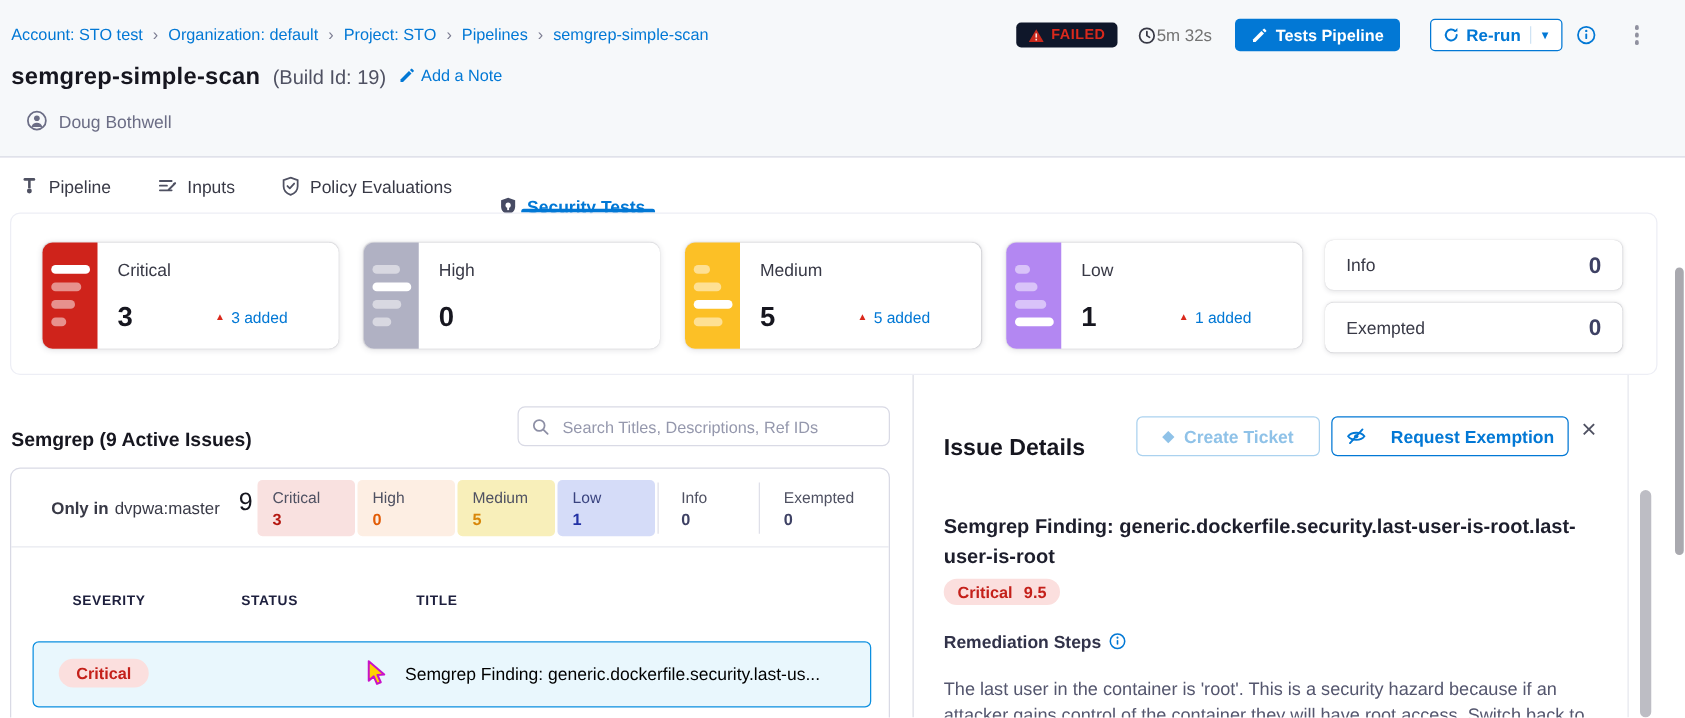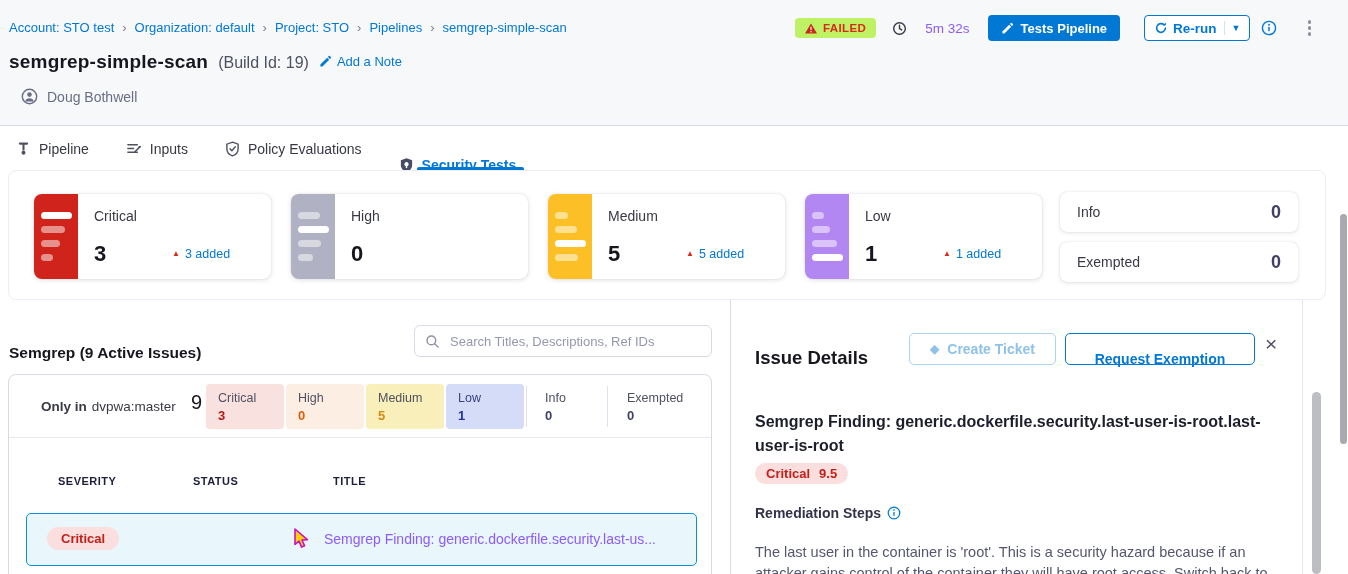--- a/index.html
+++ b/index.html
@@ -10,22 +10,22 @@
     -webkit-font-smoothing:antialiased;
   }
   .page { position:absolute; inset:0; width:1348px; height:574px; overflow:hidden;padding-left:32px; }
 
   
   .hdr { position:absolute; top:0; left:0; right:0; height:126px; background:#f6f8fa; border-bottom:1px solid #d9dae5; }
   .crumbs { position:absolute; left:9px; top:20px; display:flex; align-items:center; font-size:13px; white-space:nowrap; }
   .crumbs a { color:#0278d5; text-decoration:none; }
   .crumb-sep { color:#7d7e93; font-size:13px; padding:0 8px; }
   .hdr-right { position:absolute; right:34px; top:15px; display:flex; align-items:center; }
-  .badge-failed { display:flex; align-items:center; gap:6px; background:#bef264; color:#da291c; font-weight:bold; font-size:11.5px; letter-spacing:.4px; padding:4px 10px; border-radius:4px; }
-  .duration { display:flex; align-items:center; gap:18px; font-size:13.5px; color:#8b5cf6; margin-left:16px;text-align:right; }
+  .badge-failed { display:flex; align-items:center; gap:6px; background:#0f172a; color:#da291c; font-weight:bold; font-size:11.5px; letter-spacing:.4px; padding:4px 10px; border-radius:4px; }
+  .duration { display:flex; align-items:center; gap:0; font-size:13.5px; color:#737373; margin-left:16px;text-align:right; }
   .btn-edit { display:flex; align-items:center; gap:7px; background:#0278d5; color:#fff; border:none; border-radius:4px; height:26px; padding:0 13px; font-size:13px; font-weight:bold; margin-left:18px; cursor:pointer; font-family:inherit; }
   .btn-rerun { display:flex; align-items:center; background:#fff; color:#0278d5; border:1.5px solid #0278d5; border-radius:4px; height:26px; padding:0 6px 0 9px; font-size:13.5px; font-weight:bold; margin-left:24px; cursor:pointer; font-family:inherit; }
   .btn-rerun .lbl { margin:0 4px 0 5px; }
   .rerun-caret { border-left:1px solid #cfe3f4; padding:2px 2px 2px 7px; margin-left:3px; font-size:9px; color:#0278d5; }
   .icon-btn { margin-left:11px; display:flex; align-items:center; cursor:pointer; }
   .kebab { margin-left:28px; display:flex; flex-direction:column; gap:2.5px; cursor:pointer; padding:3px; }
   .kebab i { width:3.5px; height:3.5px; border-radius:50%; background:#90919f; }
   .title-row { position:absolute; left:9px; top:51px; display:flex; align-items:baseline; gap:10px; white-space:nowrap; }
   .title-row h1 { margin:0; font-size:19px; font-weight:bold; color:#16161f; letter-spacing:.2px; }
   .build-id { font-size:16px; color:#4f5162; }
@@ -77,28 +77,28 @@
   .pill .pl { font-size:12.5px; color:#4f5162; }
   .p3 .pl { color:#39437f; }
   .pill .pc { font-size:13px; font-weight:bold; margin-top:3px; }
   .p0 .pc { color:#b41710; } .p1 .pc { color:#e25c07; } .p2 .pc { color:#d8870a; } .p3 .pc { color:#2332a5; } .p4 .pc, .p5 .pc { color:#3e4164; }
   .pdiv { position:absolute; top:11px; width:1px; height:41px; background:#dfe0e9; }
   .pdiv1 { left:517px; } .pdiv2 { left:598px; }
   .th { position:absolute; top:100px; font-size:11px; font-weight:bold; color:#1d1f3d; letter-spacing:.5px; }
   .th1 { left:49px; } .th2 { left:184px; } .th3 { left:324px; }
   .issue-row { position:absolute; left:17px; top:138px; width:671px; height:53px; border:1.6px solid #0b8fe0; border-radius:5px; background:#e9f7fd; cursor:pointer; }
   .sevpill { position:absolute; left:20px; top:13px; background:#fbdfde; color:#c4201a; font-weight:bold; font-size:13px; padding:4px 14px; border-radius:12px; }
-  .rtitle { position:absolute; left:297px; top:17px; font-size:14px; color:#8b5cf6; white-space:nowrap; }
+  .rtitle { position:absolute; left:297px; top:17px; font-size:14px; color:#000000; white-space:nowrap; }
   .cursor { position:absolute; left:293px; top:228px; pointer-events:none; }
 
   
   .details { position:absolute; left:730px; top:0; width:573px; height:100%; background:#fff; border-left:1px solid #dcdde6; border-right:1px solid #e6e7ee; }
   .d-title { position:absolute; left:24px; top:27px; font-size:18.5px; font-weight:bold; color:#16161f;margin-top:20px; }
   .btn-ticket { position:absolute; left:178px; top:33px; width:147px; height:32px; background:#fff; border:1px solid #abd2ef; border-radius:5px; color:#8fc2e8; font-weight:bold; font-size:14px; display:flex; align-items:center; justify-content:center; gap:8px; font-family:inherit; }
-  .btn-exempt { position:absolute; left:334px; top:33px; width:190px; height:32px; background:#fff; border:1.5px solid #0278d5; border-radius:5px; color:#0278d5; font-weight:bold; font-size:14px; display:flex; align-items:center; justify-content:center; gap:20px; cursor:pointer; font-family:inherit;flex-direction:column; }
+  .btn-exempt { position:absolute; left:334px; top:33px; width:190px; height:32px; background:#fff; border:1.5px solid #0278d5; border-radius:5px; color:#0278d5; font-weight:bold; font-size:14px; display:flex; align-items:center; justify-content:center; gap:20px; cursor:pointer; font-family:inherit; }
   .d-close { position:absolute; left:534px; top:33px; font-size:21px; color:#4f5162; line-height:1; cursor:pointer; }
   .f-title { position:absolute; left:24px; top:110px; width:540px; font-size:16px; line-height:24px; font-weight:bold; color:#1d1e2c; overflow-wrap:anywhere; }
   .f-sev { position:absolute; left:24px; top:163px; background:#fbdfde; color:#c4201a; font-weight:bold; font-size:13px; padding:3px 11px; border-radius:11px; display:flex; gap:9px; }
   .rem-h { position:absolute; left:24px; top:205px; font-size:14px; font-weight:bold; color:#32334a; display:flex; align-items:center; gap:6px; }
   .rem-p { position:absolute; left:24px; top:227px; width:534px; font-size:14.5px; line-height:21px; color:#54566e; }
 
   
   .panel-scroll { position:absolute; left:1312px; top:92px; width:9px; height:182px; background:#bdbdc4; border-radius:5px; cursor:pointer; }
   .page-scroll { position:absolute; left:1340px; top:214px; width:7px; height:230px; background:#a9a9af; border-radius:4px; cursor:pointer; }
 </style>

